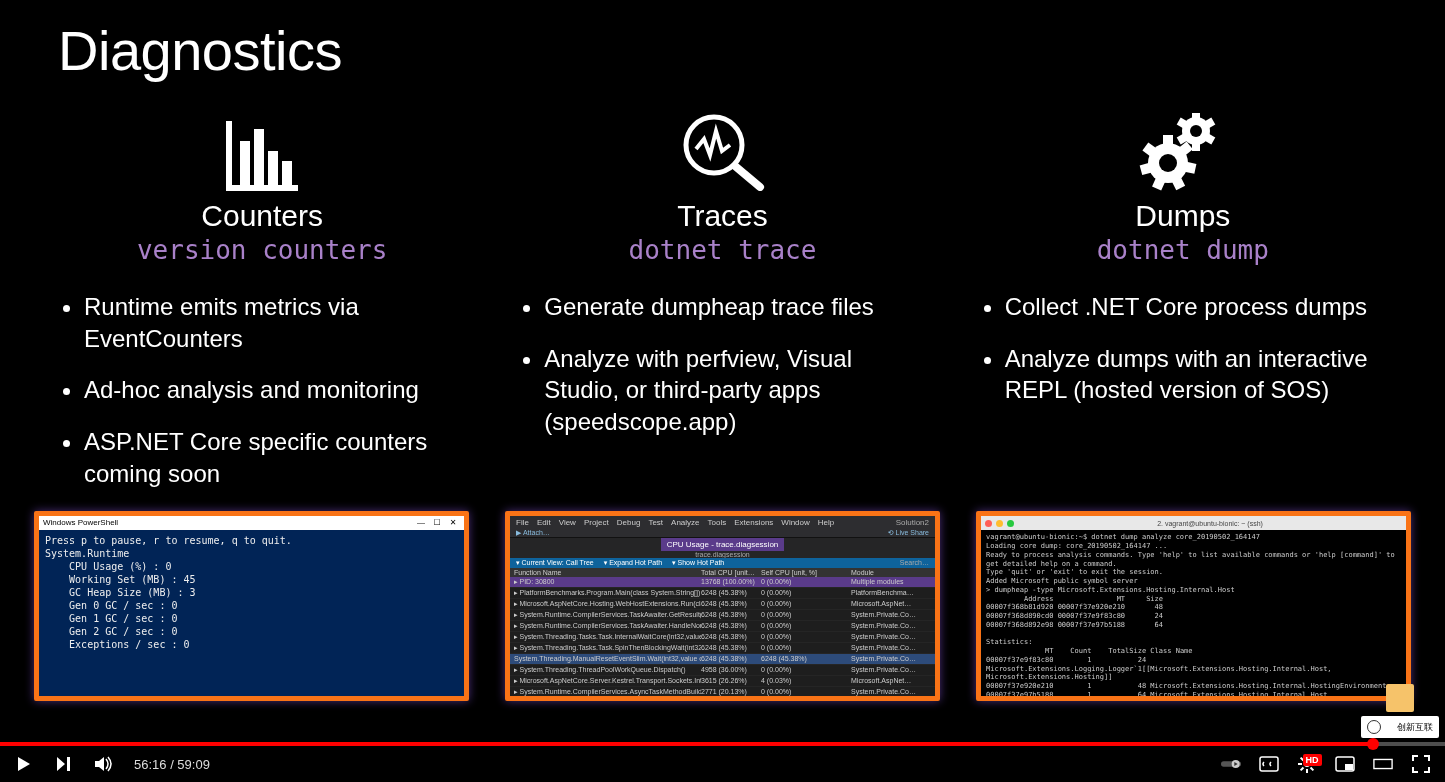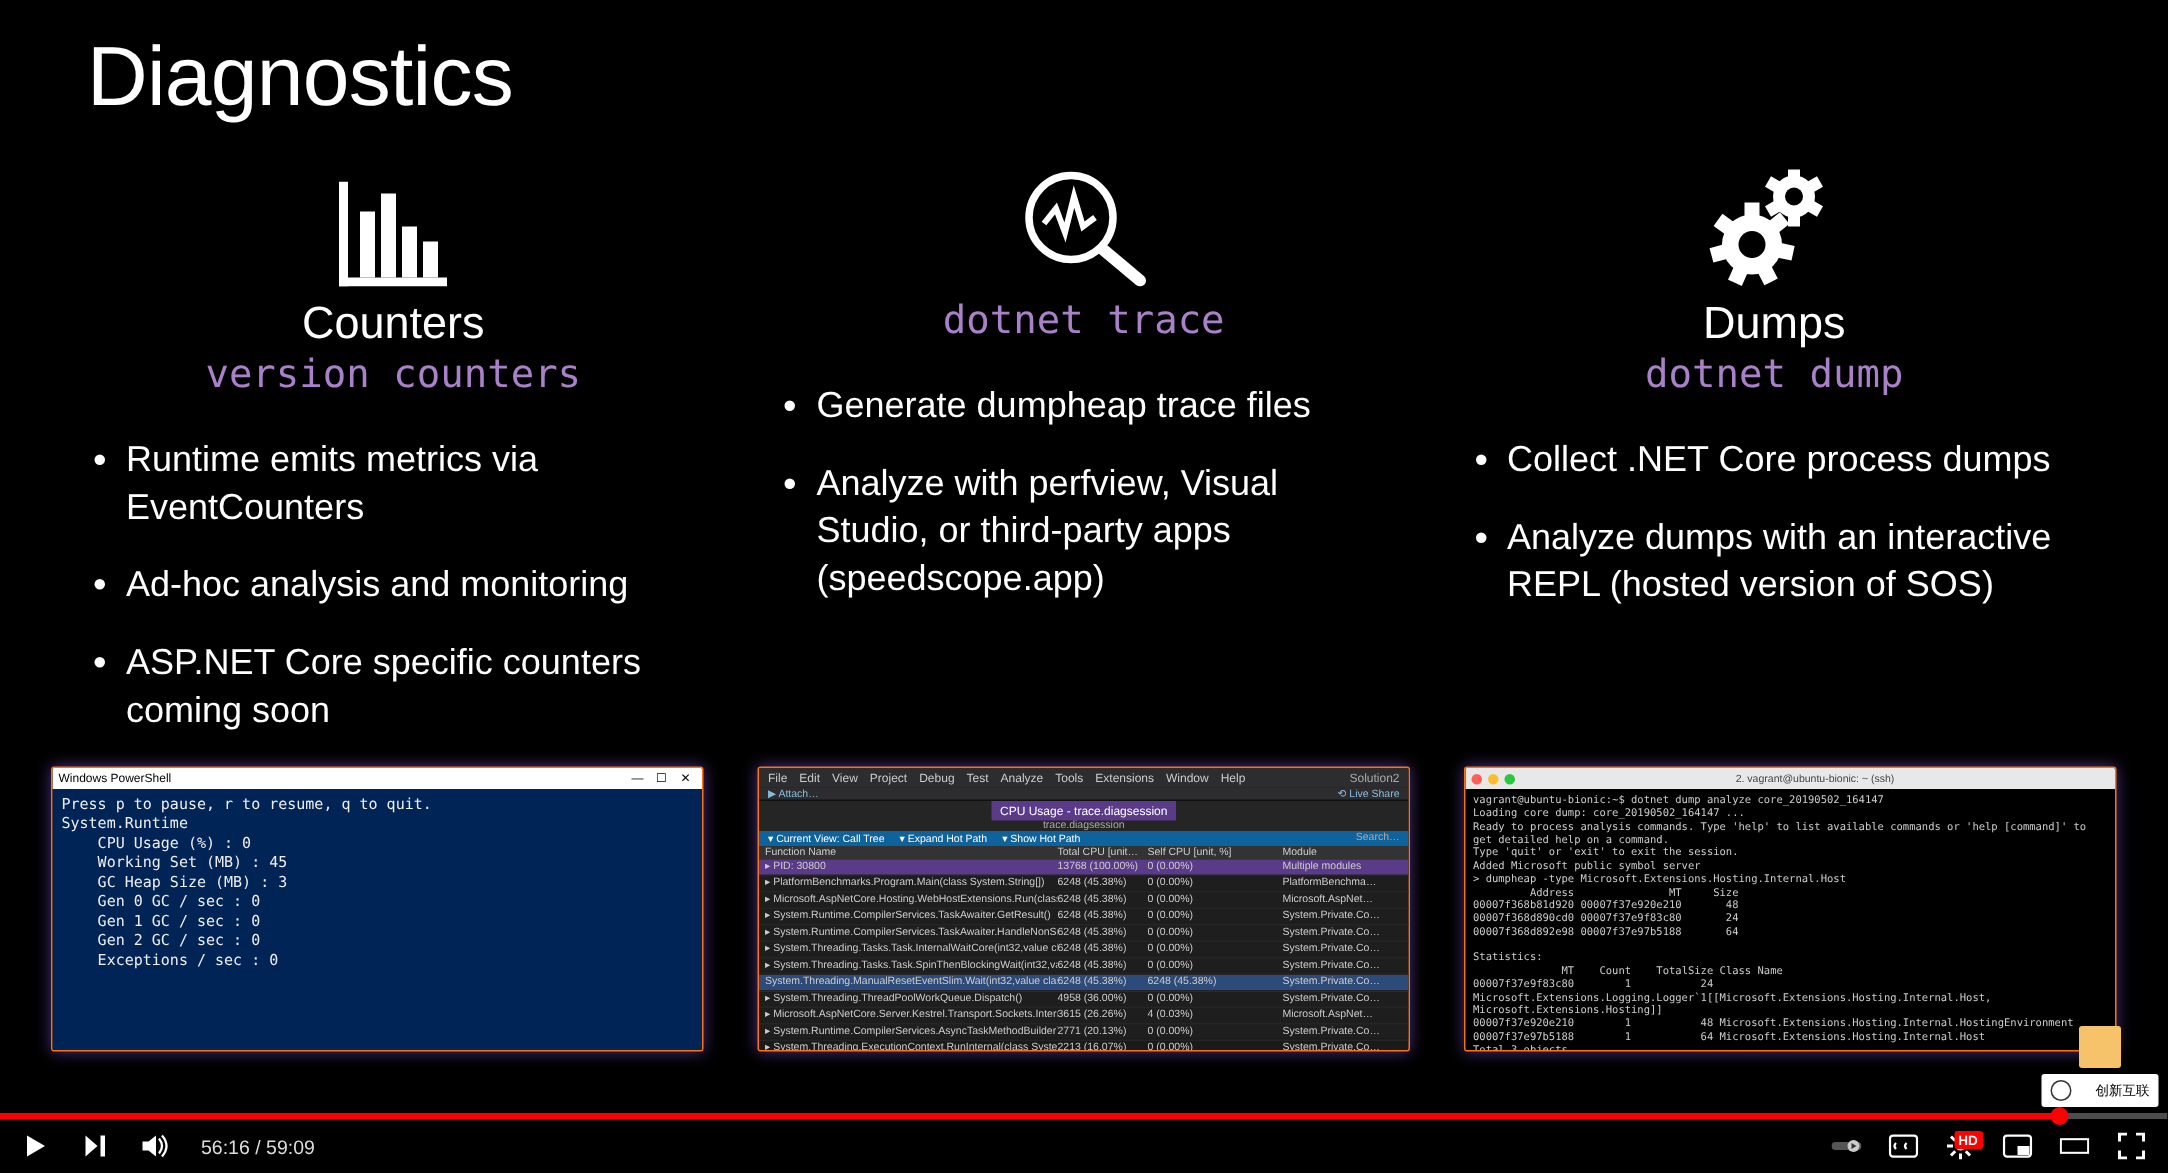--- a/index.html
+++ b/index.html
@@ -7,21 +7,21 @@
   .slide { width: 100%; height: 598px; padding: 18px 20px 0 20px; }
   .title { font-size: 56px; font-weight: 400; margin: 0 0 18px 38px; letter-spacing: -0.5px; }
   .cols { display: flex; gap: 0; padding: 0 12px; }
   .col { flex: 1; text-align: center; }
   .icon-wrap { height: 90px; display: flex; align-items: flex-end; justify-content: center; margin-bottom: 8px; }
   .col h2 { font-size: 30px; font-weight: 400; margin-top: 4px; }
   .col .cmd { font-family: Consolas, monospace; color: #a981c9; font-size: 26px; margin-top: 2px; }
   .bullets { text-align: left; margin: 26px 0 0 10px; padding: 0 28px 0 42px; list-style: disc; }
   .bullets li { font-size: 24px; line-height: 1.32; margin-bottom: 6px; font-weight: 400; margin-top: 20px; }
   .shots { display: flex; gap: 36px; padding: 10px 14px 0 14px; margin-top: 6px; height: 200px; }
-  .shot { flex: 1; border: 1px solid #f97316; border-radius: 2px; box-shadow: 0 0 10px #4a2f7a; font-size: 9px; overflow: hidden; background: #1a1a1a; }
+  .shot { flex: 1; border: 5px solid #f97316; border-radius: 2px; box-shadow: 0 0 10px #4a2f7a; font-size: 9px; overflow: hidden; background: #1a1a1a; }
   .shot .titlebar { background: #fff; color: #000; height: 14px; line-height: 14px; padding: 0 4px; display: flex; justify-content: space-between; font-size: 8px; align-items: center; }
   .shot .titlebar .wctrl { display: flex; gap: 2px; }
   .shot .titlebar .wctrl span { width: 14px; text-align: center; }
   .ps-body { background: #012456; color: #eee; font-family: Consolas, monospace; padding: 4px 6px; font-size: 10px; line-height: 1.3; white-space: pre; height: 180px; }
   .vs-body { background: #1e1e1e; height: 180px; display: flex; flex-direction: column; }
   .vs-menu { background: #2d2d30; color: #ccc; font-size: 8px; padding: 2px 6px; display: flex; gap: 8px; }
   .vs-toolbar { background: #2d2d30; height: 14px; border-bottom: 1px solid #111; display:flex; align-items:center; padding:0 6px; font-size:7px; color:#8bd; gap:6px;}
   .vs-tab { background: #5a3b8a; color: #fff; font-size: 8px; padding: 2px 6px; display:inline-block;}
   .vs-tabrow { background:#252526; display:flex; align-items:center;flex-direction:column;}
   .vs-sub { background:#0e639c; color:#fff; font-size:7px; padding:1px 6px; display:flex; gap:10px;}
@@ -88,20 +88,21 @@
     <div class="col">
       <div class="icon-wrap">
         <svg width="85" height="80" viewBox="0 0 85 80">
             <g fill="none" stroke="#fff" stroke-width="5">
               <circle cx="34" cy="34" r="28"></circle>
               <line x1="55" y1="55" x2="80" y2="76" stroke-width="8" stroke-linecap="round"></line>
               <path d="M16 38 L24 28 L30 44 L36 20 L42 40 L50 34" stroke-width="4"></path>
             </g>
           </svg>
       </div>
+      <h2>Traces</h2>
       <div class="cmd">dotnet trace</div>
       <ul class="bullets">
         <li>Generate dumpheap trace files</li>
         <li>Analyze with perfview, Visual Studio, or third-party apps (speedscope.app)</li>
       </ul>
     </div>
 
     <div class="col">
       <div class="icon-wrap">
         <svg width="90" height="78" viewBox="0 0 90 78">

